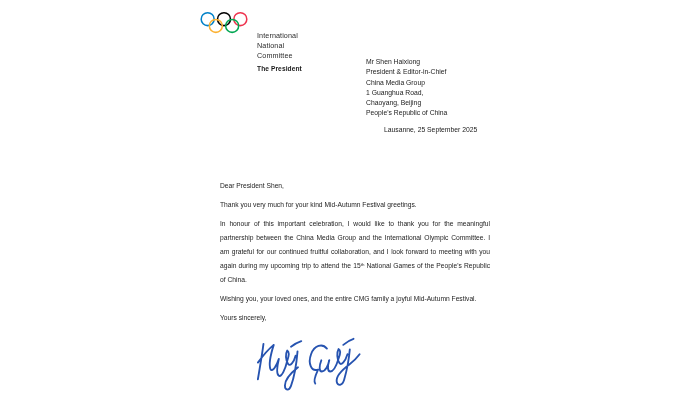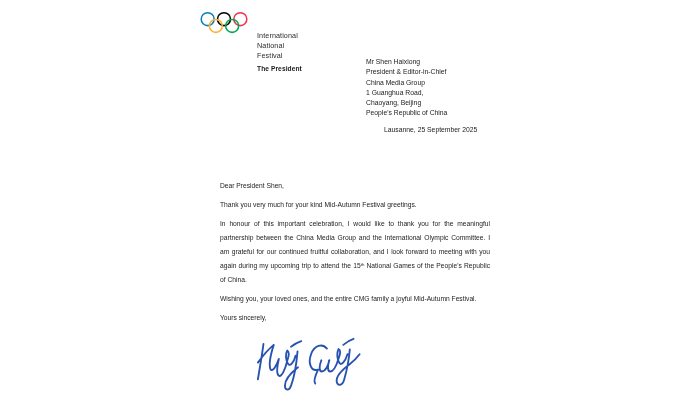--- a/index.html
+++ b/index.html
@@ -101,21 +101,21 @@
         <circle cx="84" cy="16" r="13.5" stroke="#EE334E"></circle>
         <circle cx="33" cy="30" r="13.5" stroke="#FCB131"></circle>
         <circle cx="67" cy="30" r="13.5" stroke="#00A651"></circle>
       </g>
     </svg>
   </div>
 
   <div class="org-block">
     <div class="org-line">International</div>
     <div class="org-line">National</div>
-    <div class="org-line">Festival</div>
+    <div class="org-line">Committee</div>
     <div class="president-title">The President</div>
   </div>
 
   <div class="recipient">
     <div>Mr Shen Haixiong</div>
     <div>President &amp; Editor-in-Chief</div>
     <div>China Media Group</div>
     <div>1 Guanghua Road,</div>
     <div>Chaoyang, Beijing</div>
     <div>People's Republic of China</div>

